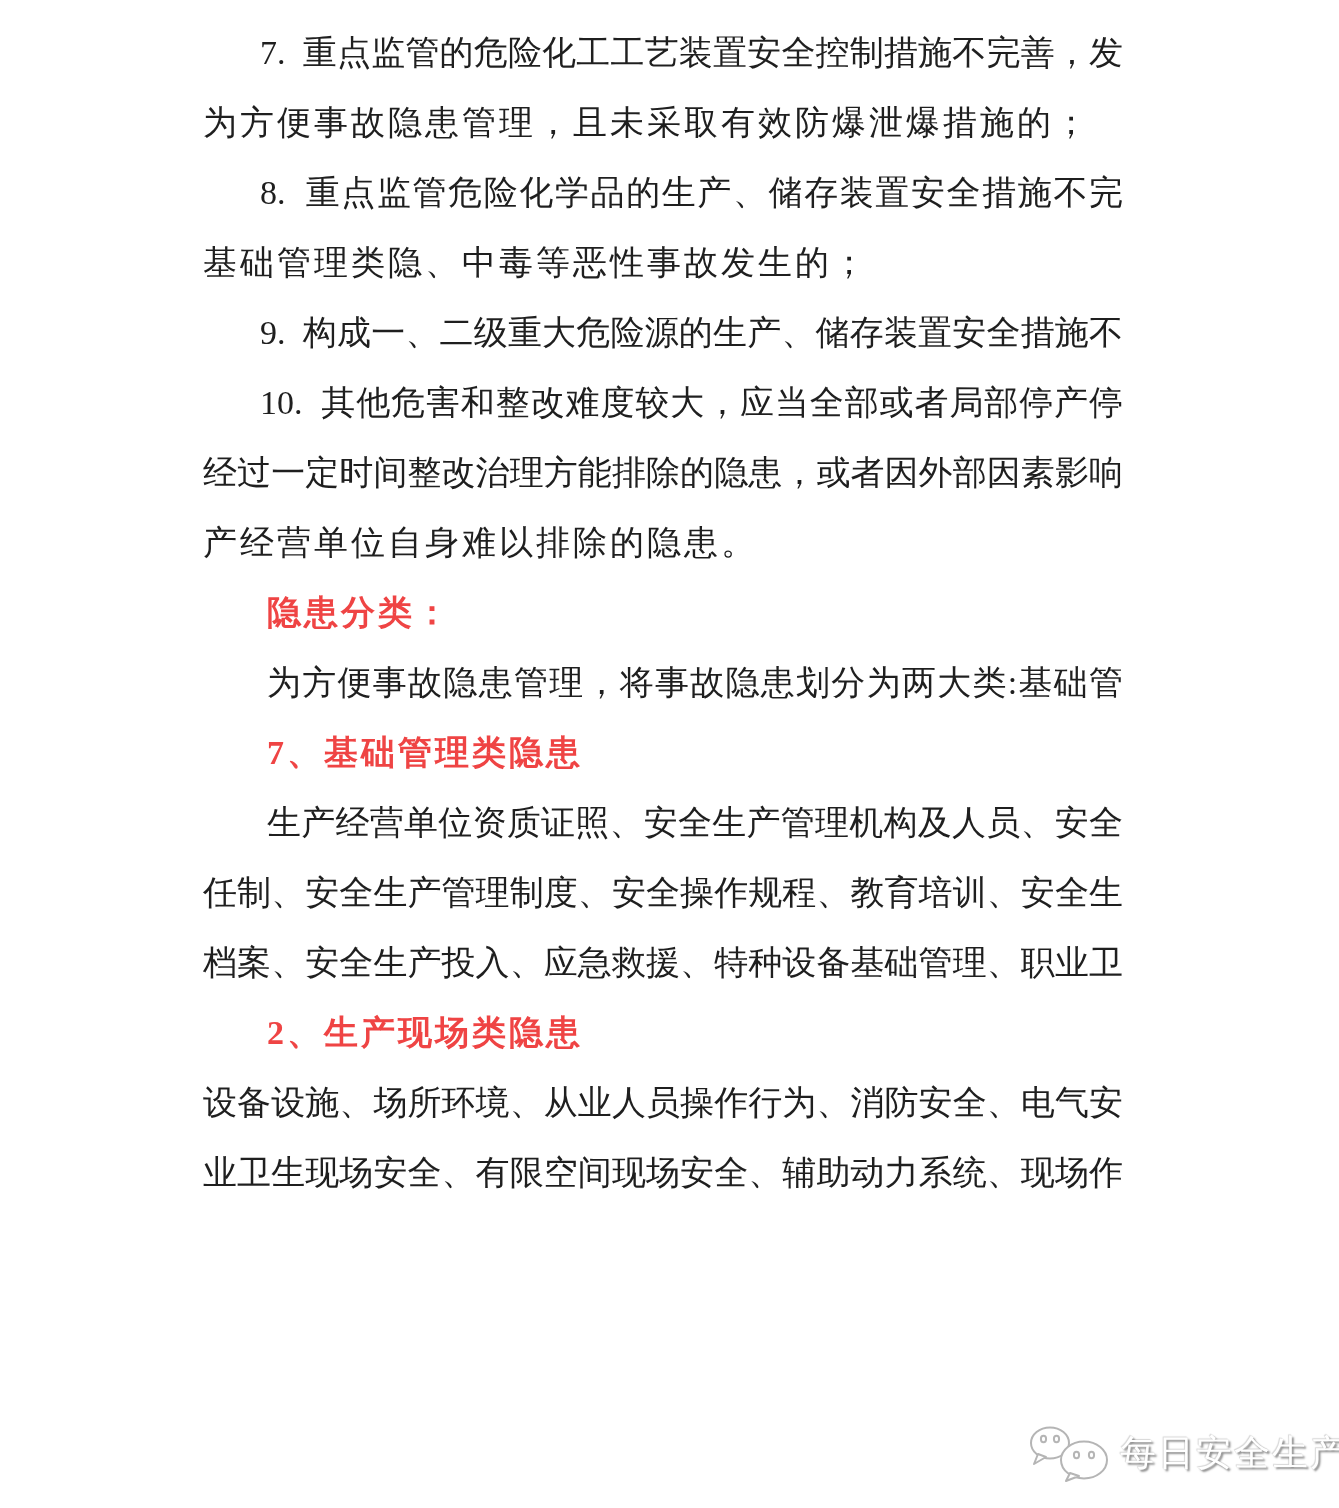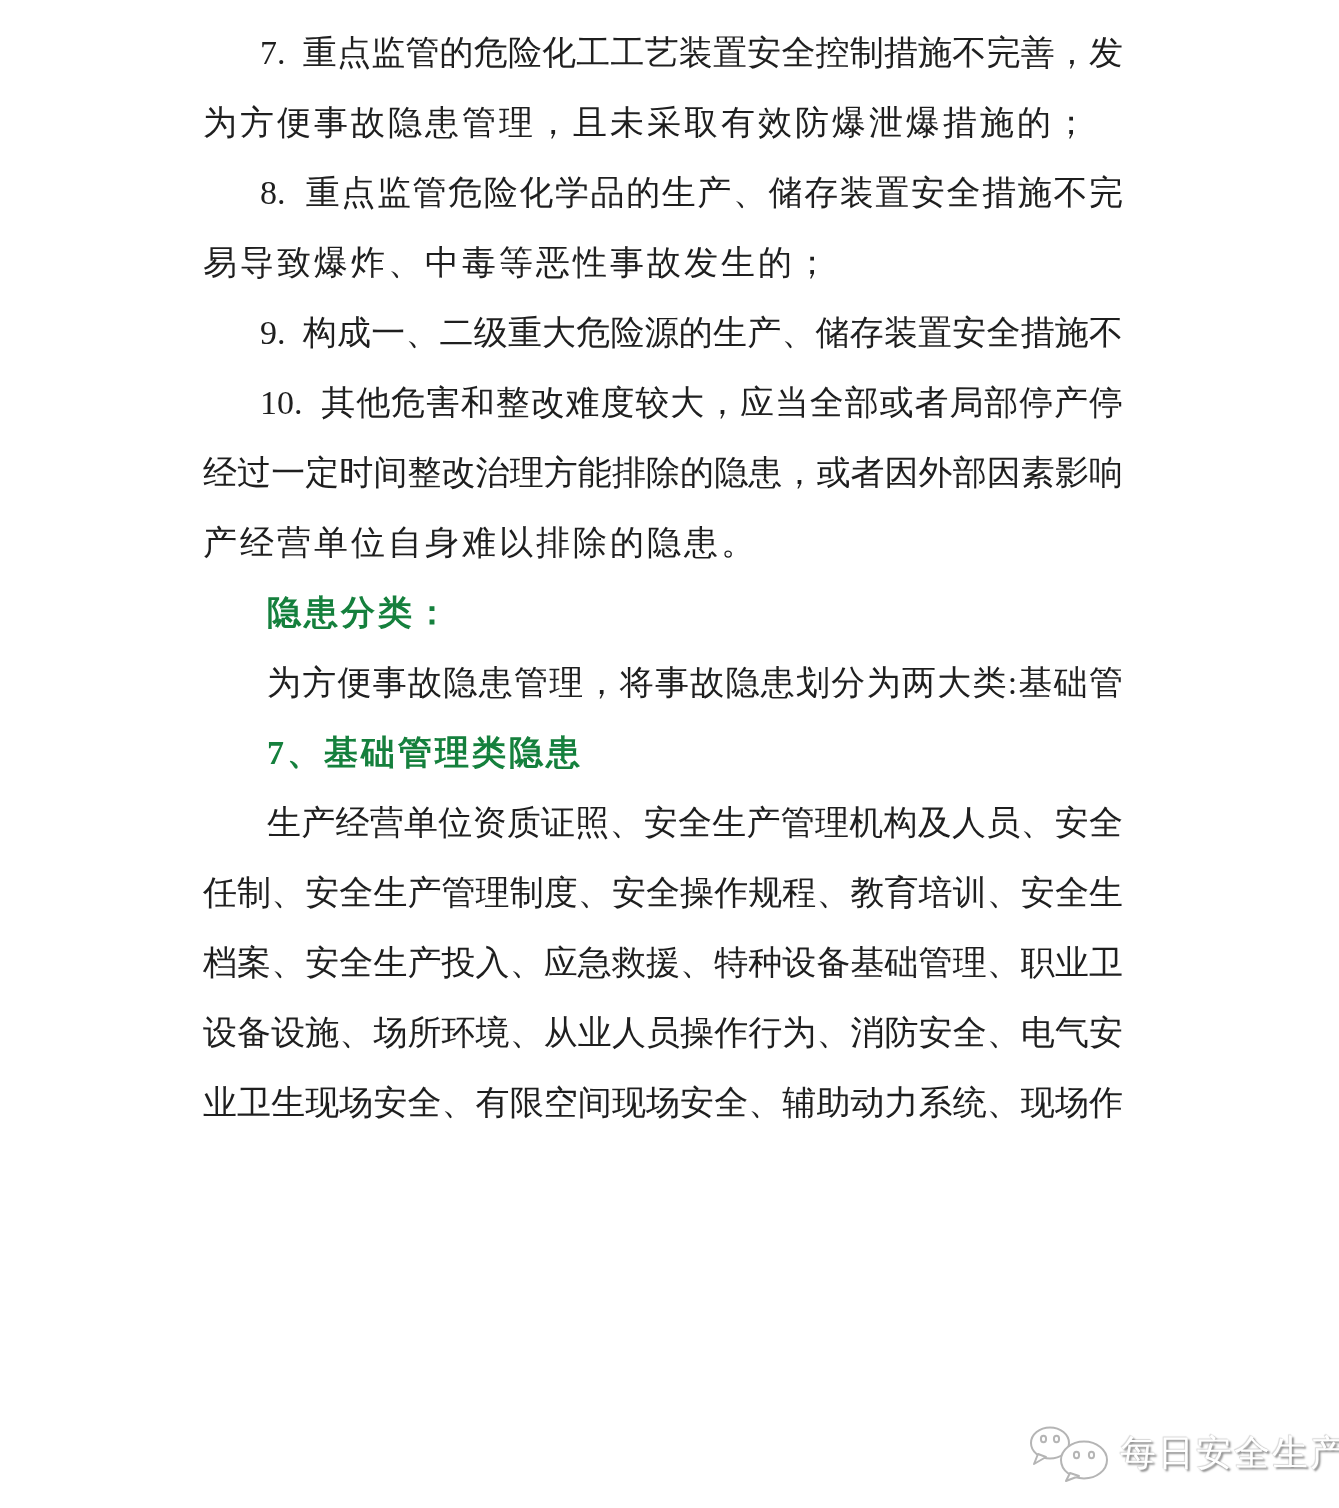--- a/index.html
+++ b/index.html
@@ -33,21 +33,21 @@
     white-space: normal;
     letter-spacing: normal;
     text-align: justify;
     text-align-last: justify;
     overflow: hidden;
   }
   .line.ind-item { padding-left: 57px; }
   .line.ind-para { padding-left: 64px; }
   .line.bold {
     font-weight: 700;
-    color: #15803d;
+    color: #ef4444;
   }
   .watermark {
     position: absolute;
     left: 1024px;
     top: 1424px;
     display: flex;
     align-items: center;
     gap: 4px;
   }
   .watermark .wm-text {
@@ -63,31 +63,32 @@
 </head>
 <body>
 
 <div class="page">
 
   <div class="textblock" id="textblock">
 
   <div class="line ind-item fill">7.&nbsp;&nbsp;重点监管的危险化工工艺装置安全控制措施不完善，发生爆</div>
       <div class="line">为方便事故隐患管理，且未采取有效防爆泄爆措施的；</div>
       <div class="line ind-item fill">8.&nbsp;&nbsp;重点监管危险化学品的生产、储存装置安全措施不完善，容</div>
-      <div class="line">易导致爆炸、中毒等恶性事故发生的；</div>
+      <div class="line">基础管理类隐、中毒等恶性事故发生的；</div>
       <div class="line ind-item fill">9.&nbsp;&nbsp;构成一、二级重大危险源的生产、储存装置安全措施不完善，</div>
       <div class="line ind-item fill">10.&nbsp;&nbsp;其他危害和整改难度较大，应当全部或者局部停产停业，并</div>
       <div class="line fill">经过一定时间整改治理方能排除的隐患，或者因外部因素影响致使生</div>
       <div class="line">产经营单位自身难以排除的隐患。</div>
       <div class="line ind-para bold">隐患分类：</div>
       <div class="line ind-para fill">为方便事故隐患管理，将事故隐患划分为两大类:基础管理类隐</div>
       <div class="line ind-para bold">7、基础管理类隐患</div>
       <div class="line ind-para fill">生产经营单位资质证照、安全生产管理机构及人员、安全生产责</div>
       <div class="line fill">任制、安全生产管理制度、安全操作规程、教育培训、安全生产管理</div>
       <div class="line fill">档案、安全生产投入、应急救援、特种设备基础管理、职业卫生基础</div>
+      <div class="line ind-para bold">2、生产现场类隐患</div>
       <div class="line fill">设备设施、场所环境、从业人员操作行为、消防安全、电气安全、职</div>
       <div class="line fill">业卫生现场安全、有限空间现场安全、辅助动力系统、现场作业、其</div>
     </div>
 
   <div class="watermark">
     <span>
       <svg width="92" height="58" viewBox="0 0 92 58">
         <g fill="#ffffff" stroke="#b5b5b5" stroke-width="2">
           <ellipse cx="26" cy="19" rx="19" ry="15.5"></ellipse>
           <path d="M14 30 L10 40 L22 33 Z" stroke-linejoin="round"></path>

